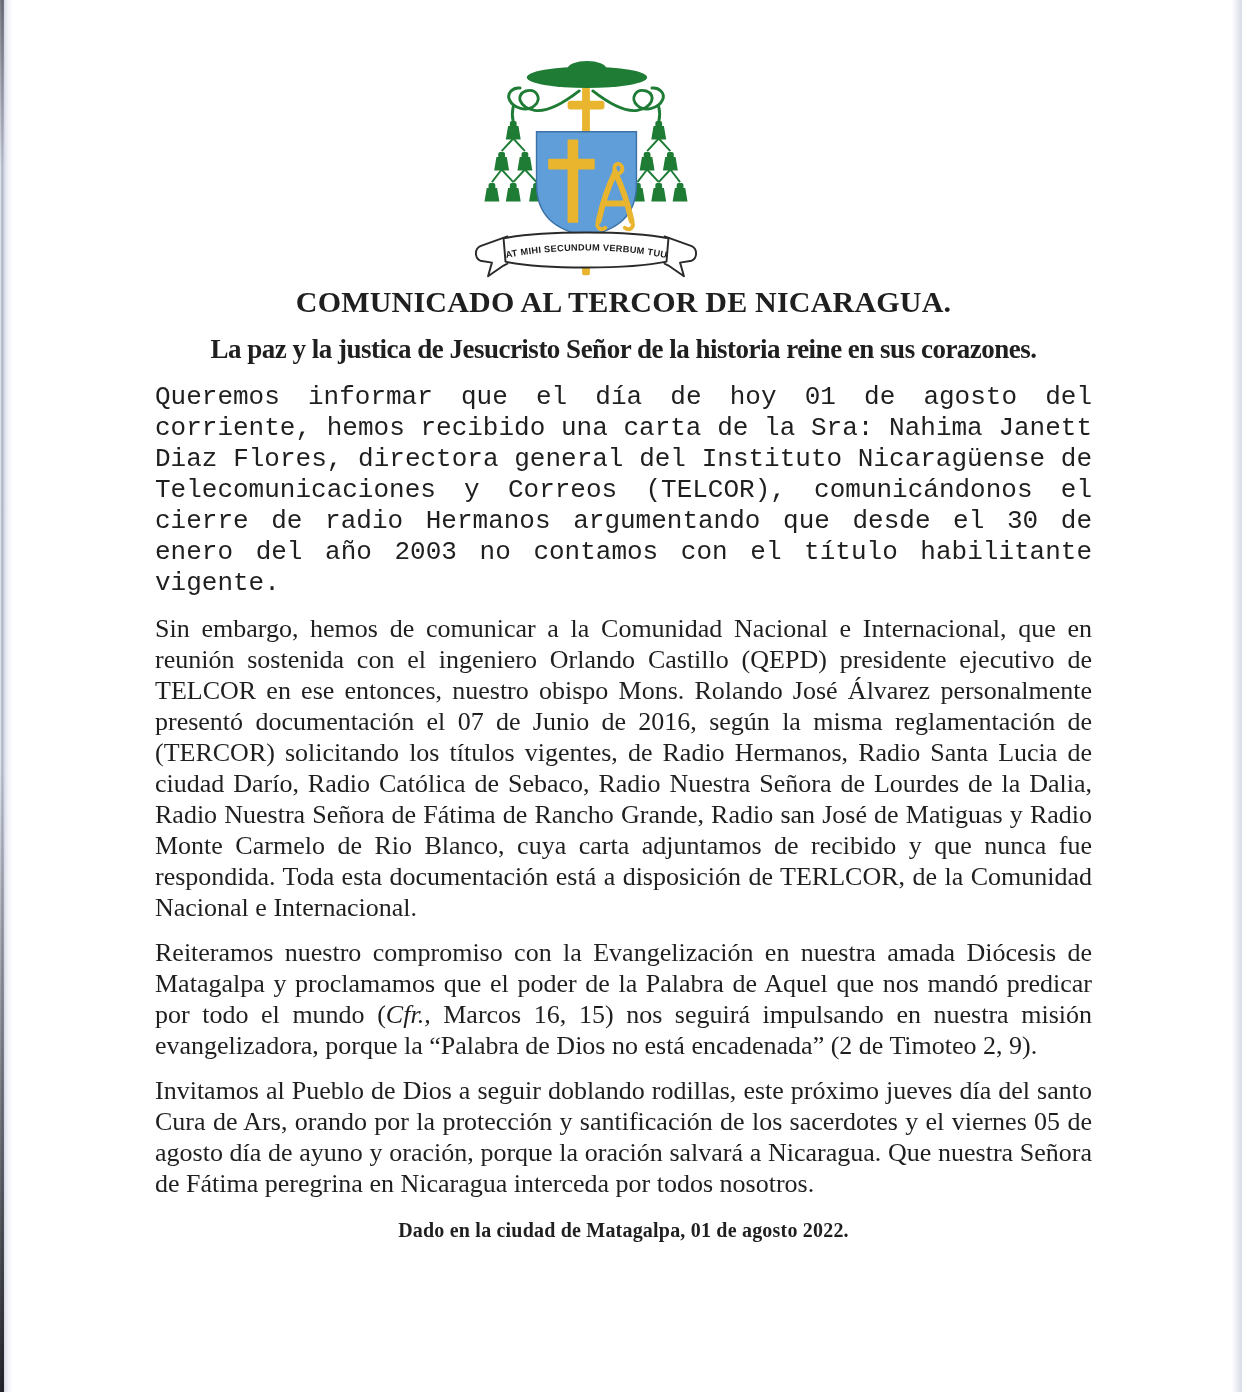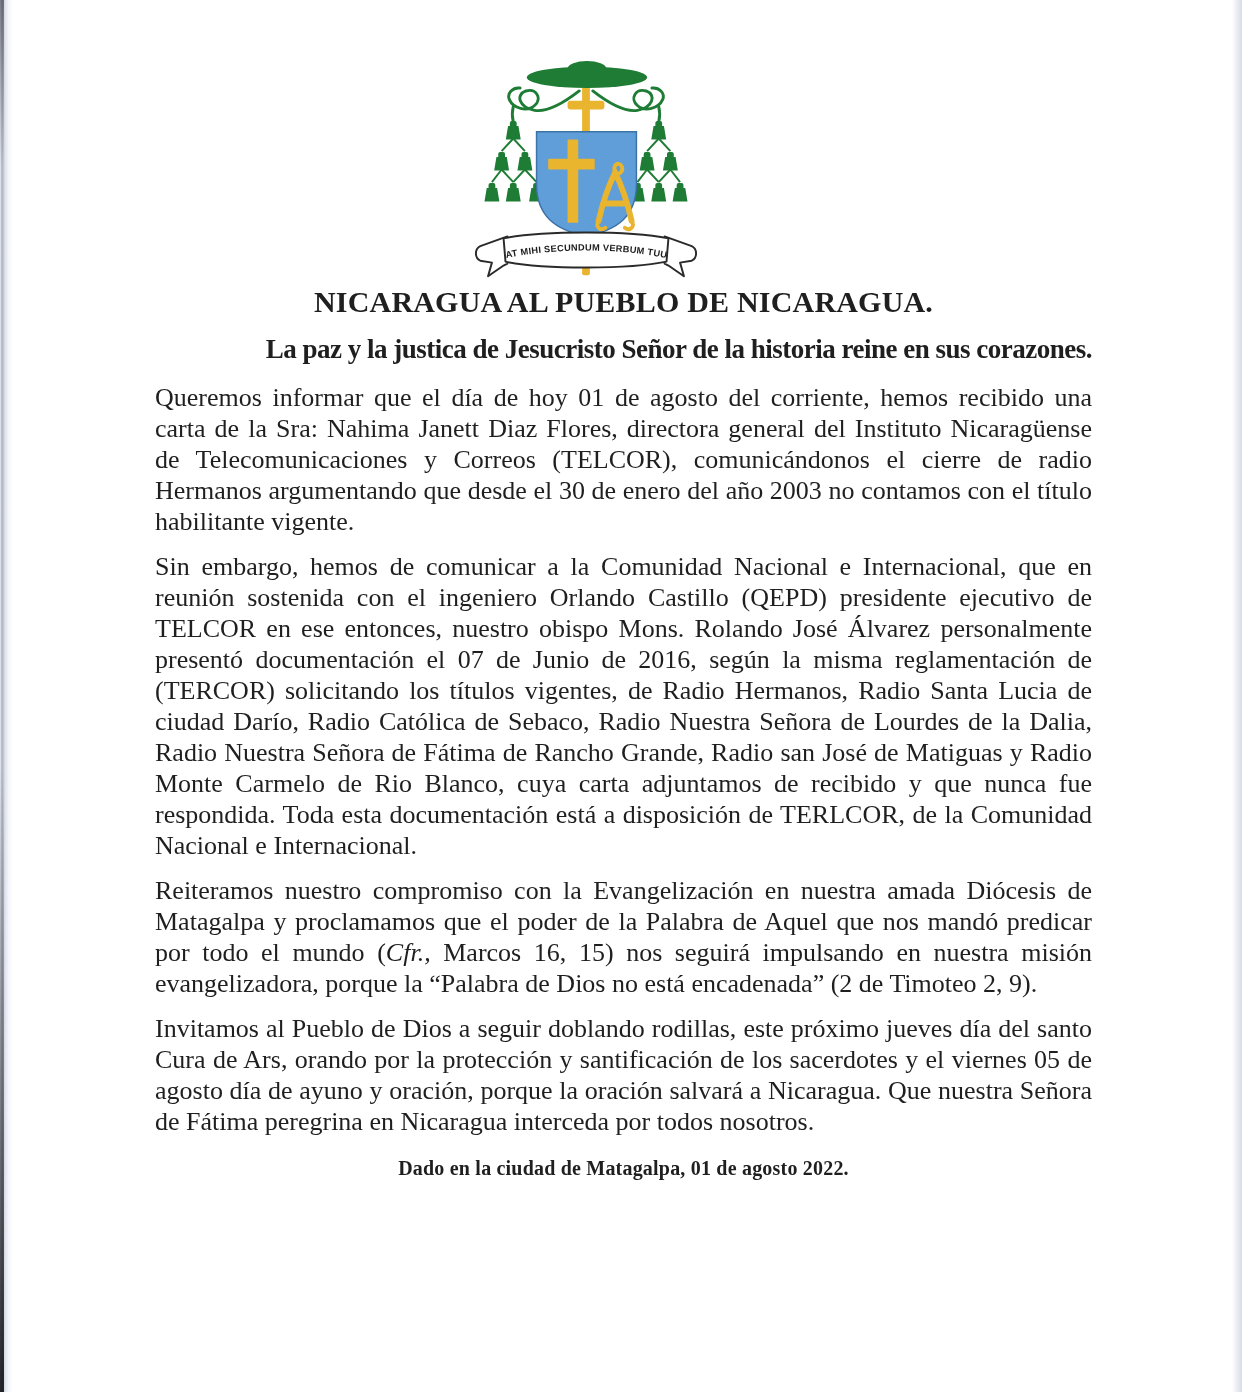--- a/index.html
+++ b/index.html
@@ -21,24 +21,24 @@
   }
   .content { position:relative; padding:58px 150px 0 155px; }
   .crest { width:250px; margin:0 auto; transform:translateX(-38px); }
   .crest svg { display:block; width:250px; height:225px; }
   h1.title {
     margin:2px 0 0; font-size:30px; line-height:1.15; text-align:center;
     font-weight:700; letter-spacing:.2px;
   }
   h2.subtitle {
     margin:13px 0 0; font-size:27px; line-height:1.2; font-weight:700;
-    letter-spacing:-.5px; display:flex; justify-content:flex-end; white-space:nowrap;
+    letter-spacing:-.5px; display:flex; justify-content:center; white-space:nowrap;
   }
   p.body-par { margin:14px 0 0; font-size:26px; line-height:31px; text-align:justify; }
-  p.body-par.first { margin-top:17px; }
+  p.body-par.first { margin-top:17px;font-family:Liberation Mono, monospace; }
   .cfr { font-style:italic; }
   .closing { margin-top:20px; font-size:20px; font-weight:700; text-align:center; letter-spacing:.2px; }
 </style>
 </head>
 <body>
 
 <div class="page">
   <div class="edge-left"></div>
   <div class="edge-right"></div>
 
@@ -116,21 +116,21 @@
           <path d="M206,184 L234,194 C240,197 240,206 234,209 L222,211 L226,225 L210,214 L206,212 Z"></path>
           <path d="M40,186 C80,178 170,178 210,186 L208,210 C170,218 80,218 42,210 Z"></path>
         </g>
         <path id="mottoPath" d="M44,206 C95,196 155,196 206,206" fill="none"></path>
         <text font-family="Liberation Sans, sans-serif" font-size="9.5" font-weight="bold" fill="#1b1b1b" letter-spacing="0.3" text-anchor="middle">
           <textPath href="#mottoPath" startOffset="50%">FIAT MIHI SECUNDUM VERBUM TUUM</textPath>
         </text>
       </svg>
     </div>
 
-    <h1 class="title">NICARAGUA AL PUEBLO DE NICARAGUA.</h1>
+    <h1 class="title">COMUNICADO AL TERCOR DE NICARAGUA.</h1>
 
     <h2 class="subtitle">
         <span>La paz y la justica de Jesucristo Señor de la historia reine en sus corazones.</span>
       </h2>
 
     <p class="body-par first">Queremos informar que el día de hoy 01 de agosto del corriente, hemos recibido una carta de la Sra: Nahima Janett Diaz Flores, directora general del Instituto Nicaragüense de Telecomunicaciones y Correos (TELCOR), comunicándonos el cierre de radio Hermanos argumentando que desde el 30 de enero del año 2003 no contamos con el título habilitante vigente.</p>
 
     <p class="body-par">Sin embargo, hemos de comunicar a la Comunidad Nacional e Internacional, que en reunión sostenida con el ingeniero Orlando Castillo (QEPD) presidente ejecutivo de TELCOR en ese entonces, nuestro obispo Mons. Rolando José Álvarez personalmente presentó documentación el 07 de Junio de 2016, según la misma reglamentación de (TERCOR) solicitando los títulos vigentes, de Radio Hermanos, Radio Santa Lucia de ciudad Darío, Radio Católica de Sebaco, Radio Nuestra Señora de Lourdes de la Dalia, Radio Nuestra Señora de Fátima de Rancho Grande, Radio san José de Matiguas y Radio Monte Carmelo de Rio Blanco, cuya carta adjuntamos de recibido y que nunca fue respondida. Toda esta documentación está a disposición de TERLCOR, de la Comunidad Nacional e Internacional.</p>
 
 

